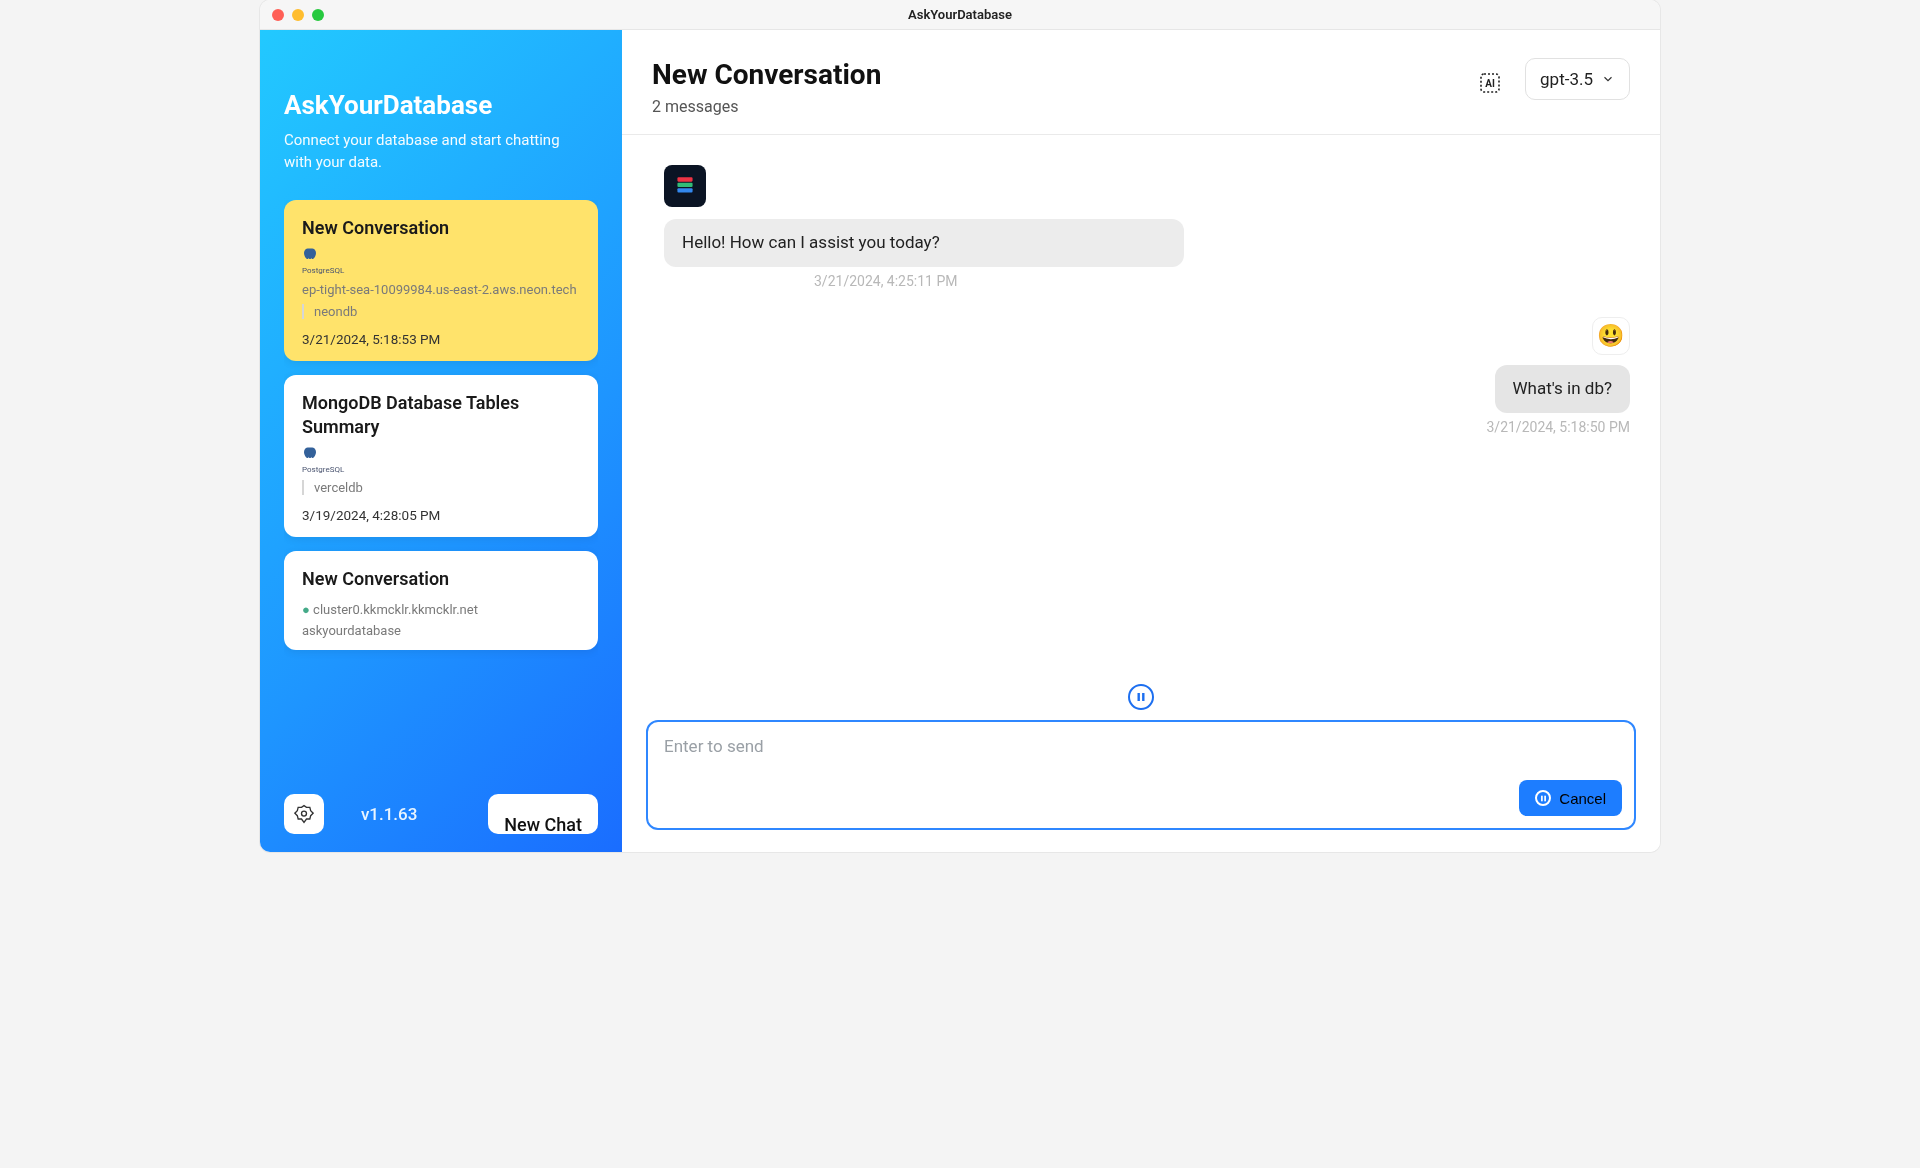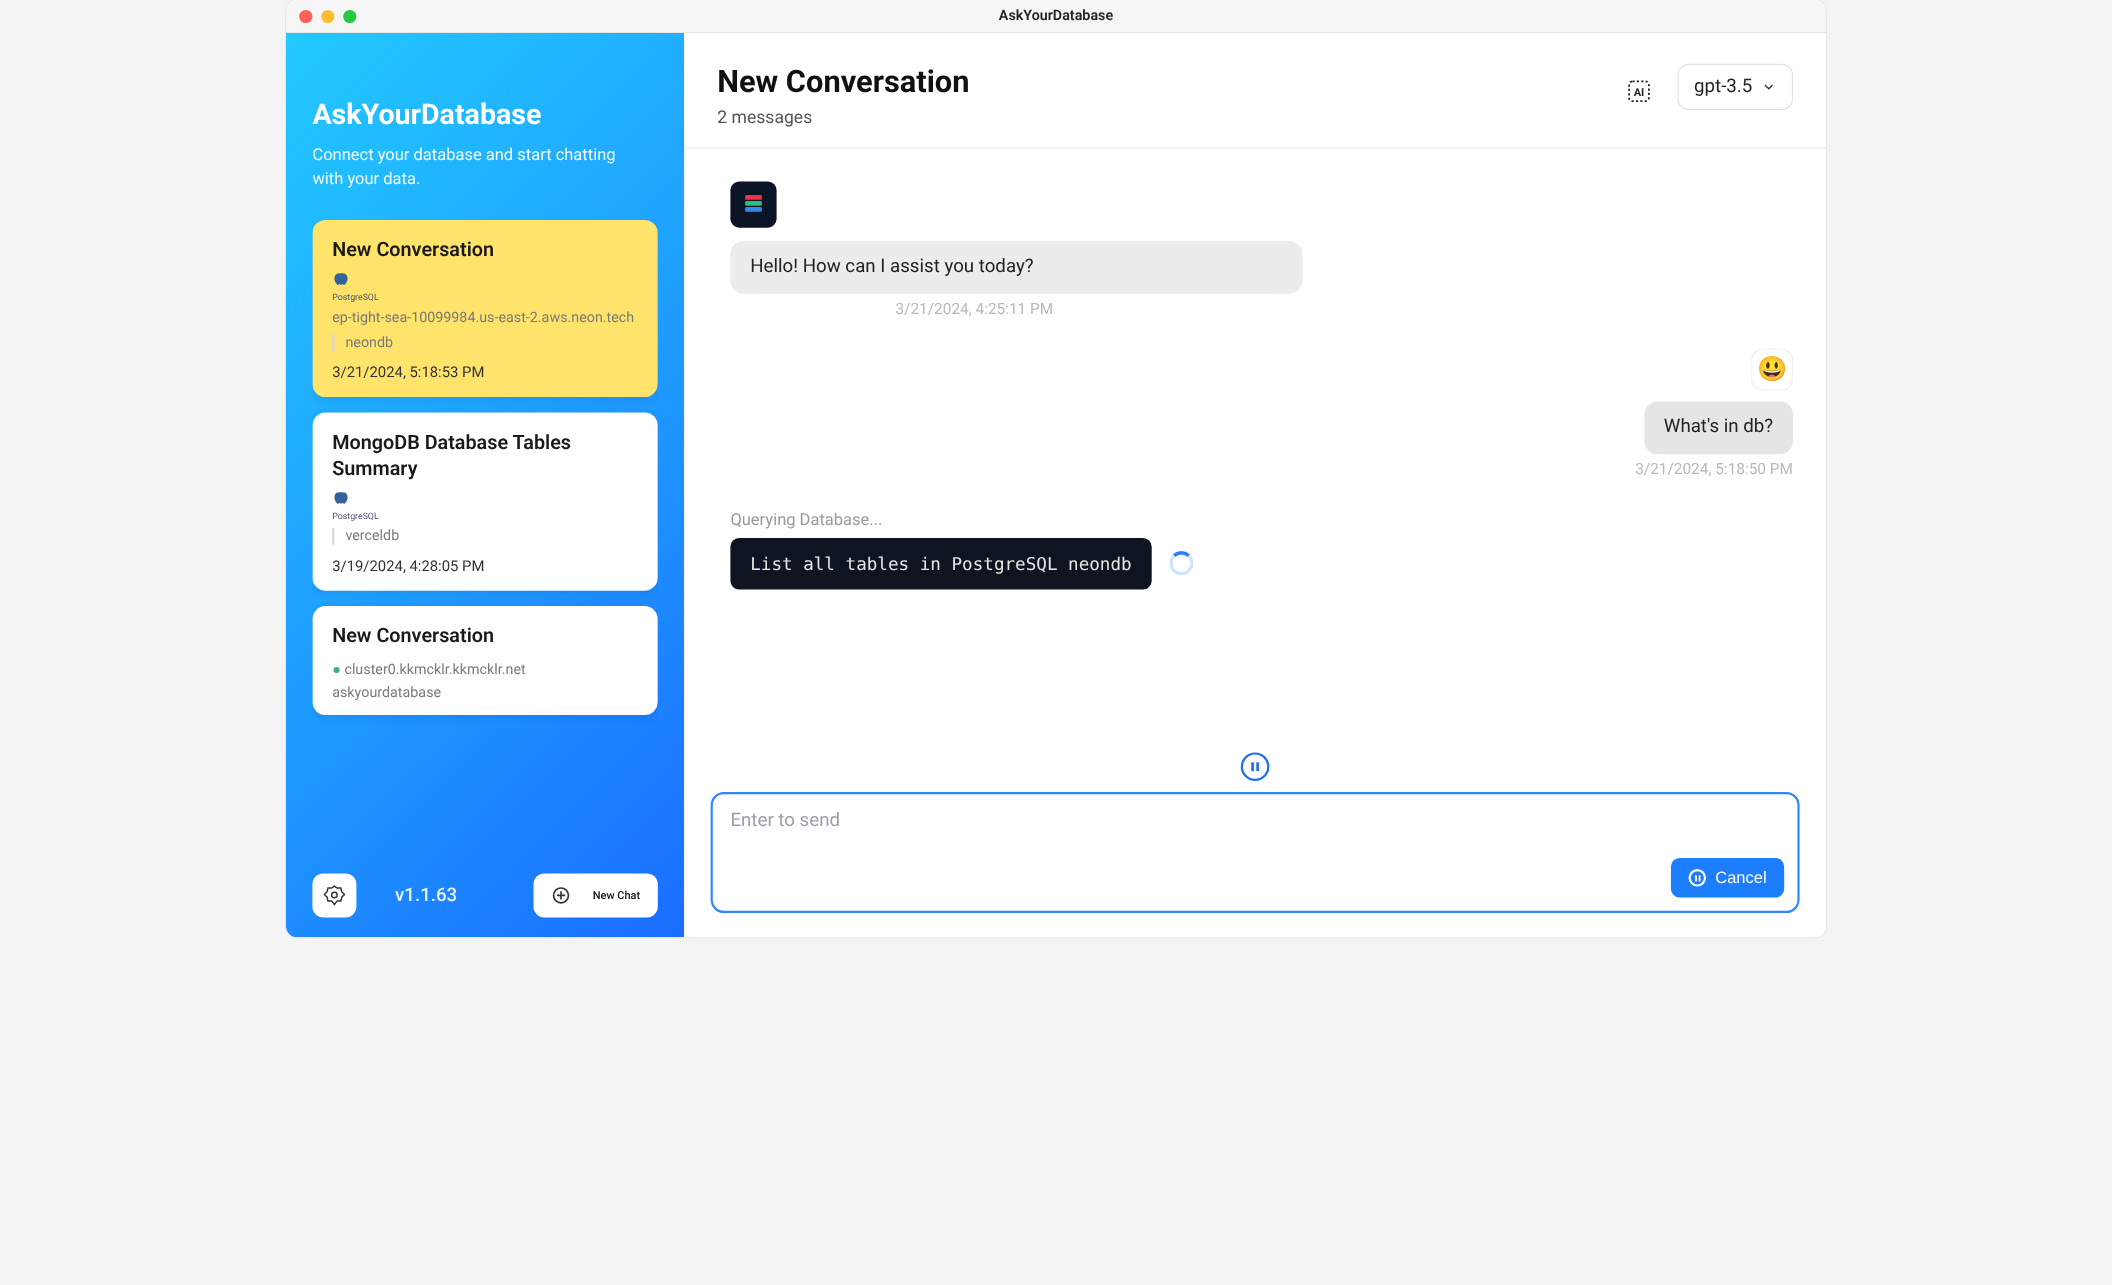--- a/index.html
+++ b/index.html
@@ -76,21 +76,21 @@
   }
   .settings-btn {
     width:40px; height:40px; border-radius:10px; background:#fff;
     display:flex; align-items:center; justify-content:center;
     cursor:pointer;
   }
   .version { color:#e9f5ff; font-size:17px; font-weight:500; margin-left:-34px;}
   .newchat-btn {
     background:#fff; color:#111; border-radius:10px;
     height:40px; padding:0 16px; display:flex; align-items:center; gap:20px;
-    font-size:10px; font-weight:500; cursor:pointer;
+    font-size:18px; font-weight:500; cursor:pointer;flex-direction:column;
   }
 
   
   .main { flex:1; display:flex; flex-direction:column; background:#fff; min-width:0;}
   .chat-header {
     padding:28px 30px 18px 30px;
     border-bottom:1px solid #eaeaea;
     display:flex; align-items:flex-start; justify-content:space-between;
   }
   .chat-header-left {}
@@ -167,21 +167,21 @@
     position:relative;
   }
   .composer textarea {
     width:100%; height:70px; border:none; outline:none; resize:none;
     font-size:17px; font-family:inherit; color:#222;
   }
   .composer textarea::placeholder { color:#9aa0a6;}
   .cancel-btn {
     position:absolute; right:12px; bottom:12px;
     height:36px; padding:0 16px;
-    background:#1d7dff; color:#ffffff; border:none; border-radius:8px;
+    background:#1d7dff; color:#000000; border:none; border-radius:8px;
     font-size:15px; display:flex; align-items:center; gap:8px;
     cursor:pointer;
   }
   .cancel-btn .pause-mini {
     width:16px; height:16px; border:2px solid #fff; border-radius:50%;
     display:inline-flex; align-items:center; justify-content:center;
   }
 
   
   .ico { stroke:#333; fill:none; stroke-width:2; }
@@ -301,27 +301,20 @@
         </div>
 
         <div class="msg-block user">
           <div class="avatar-user">
             <span>😃</span>
           </div>
           <div class="bubble">What's in db?</div>
           <div class="msg-time">3/21/2024, 5:18:50 PM</div>
         </div>
 
-        <div class="msg-block bot">
-          <div class="query-status">Querying Database...</div>
-          <div class="code-row">
-            <div class="code-block">List all tables in PostgreSQL neondb</div>
-            <div class="spinner"></div>
-          </div>
-        </div>
 
       </div>
 
       <div class="pause-row">
         <div class="pause-btn">
           <svg width="10" height="10" viewBox="0 0 10 10">
             <rect x="1.5" y="1" width="2.4" height="8" fill="#1d6ff0"></rect>
             <rect x="6.1" y="1" width="2.4" height="8" fill="#1d6ff0"></rect>
           </svg>
         </div>

